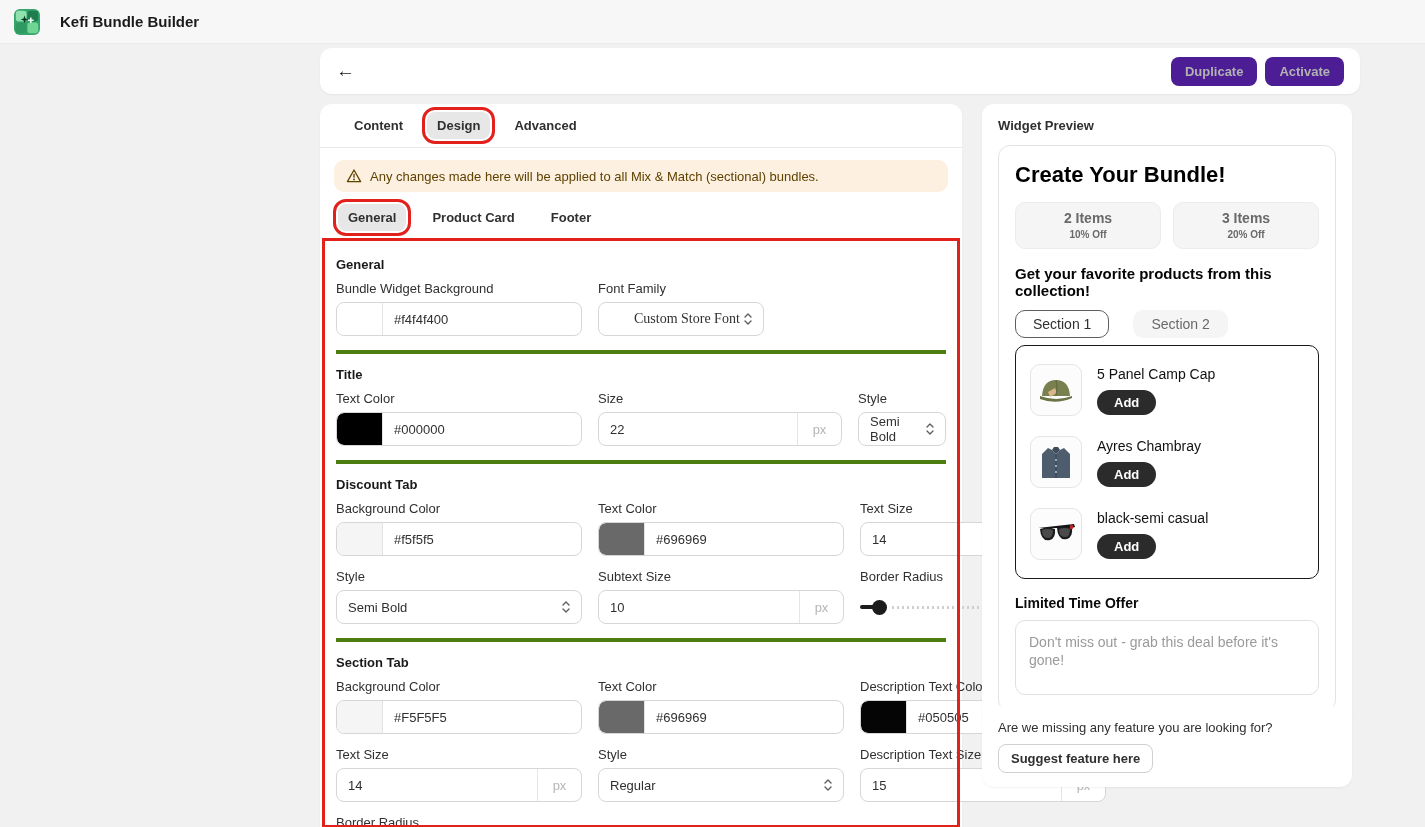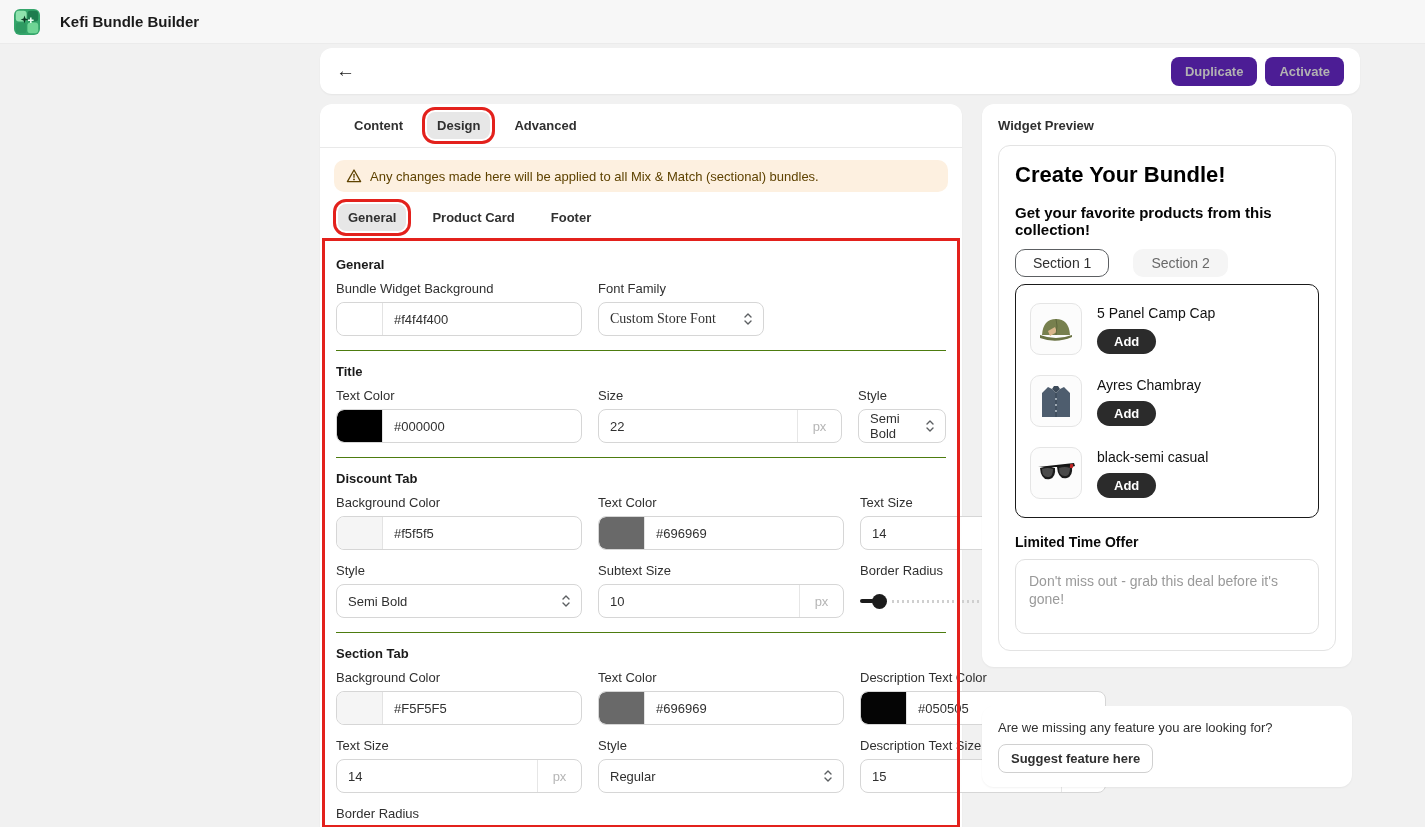--- a/index.html
+++ b/index.html
@@ -40,38 +40,38 @@
 
   .subtab-row { display:flex; align-items:center; gap:16px; padding:12px 14px 10px 18px; }
   .subtab { font-size:13px; font-weight:600; color:#303030; padding:6px 10px; cursor:pointer; }
   .subtab.selected { background:#e7e7e7; border-radius:8px; }
 
   .red-box { position:absolute; left:2px; top:134px; width:638px; height:590px;
     border:3px solid #e3211c; pointer-events:none; }
 
   .form-body { padding:16px 16px 0 16px; }
   .section { padding-bottom:14px; }
-  .section + .section { border-top:1px solid #4d7c0f; padding-top:13px; }
+  .section + .section { border-top:4px solid #4d7c0f; padding-top:13px; }
   .section-heading { font-size:13px; font-weight:700; color:#1a1a1a; margin-bottom:9px; }
   .grid3 { display:grid; grid-template-columns:repeat(3,1fr); column-gap:16px; row-gap:13px; }
   .field-label { font-size:13px; color:#303030; margin-bottom:6px; }
 
   .input-shell { display:flex; align-items:center; height:34px; background:#fff;
     border:1px solid #d6d6d6; border-radius:8px; overflow:hidden; }
   .swatch-cell { width:46px; align-self:stretch; flex:none;
     border-right:1px solid #e3e3e3; border-radius:7px 0 0 7px; }
   .hex-input, .num-input { border:none; outline:none; flex:1; min-width:0;
     font-size:13px; color:#303030; padding:0 11px; font-family:"Liberation Sans",sans-serif; background:transparent; }
   .unit-cell { width:44px; align-self:stretch; flex:none; border-left:1px solid #e6e6e6;
     display:flex; align-items:center; justify-content:center;
     font-size:13px; color:#b5b5b5; }
   .select-shell { display:flex; align-items:center; height:34px;
     border:1px solid #d6d6d6; border-radius:8px; padding:0 10px 0 11px; cursor:pointer; background:#fff; }
   .select-value { font-size:13px; color:#303030; flex:1; }
-  .select-value.serif { font-family:"Liberation Serif", serif; font-size:14px; }
+  .select-value.serif { font-family:"Liberation Serif", serif; font-size:14px;margin-left:24px; }
 
   .slider-row { display:flex; align-items:center; height:34px; }
   .slider-track { display:flex; align-items:center; width:140px; }
   .slider-fill { width:14px; height:4px; background:#1c1c1c; border-radius:2px; flex:none; }
   .slider-thumb { width:15px; height:15px; background:#1c1c1c; border-radius:50%;
     margin-left:-2px; flex:none; cursor:pointer; }
   .slider-dots { flex:1; height:3px; margin-left:5px;
     background-image:repeating-linear-gradient(90deg,#cfcfcf 0 2px,transparent 2px 5px); }
   .slider-value { margin-left:9px; font-size:12.5px; color:#1a1a1a; }
 
@@ -324,20 +324,30 @@
     </div>
 
   </div>
 </div>
 
 <div class="card preview-card">
   <div class="preview-label">Widget Preview</div>
   <div class="preview-box">
     <div class="bundle-title">Create Your Bundle!</div>
 
+    <div class="disc-tabs">
+      <div class="disc-tab">
+        <div class="disc-items">2 Items</div>
+        <div class="disc-off">10% Off</div>
+      </div>
+      <div class="disc-tab">
+        <div class="disc-items">3 Items</div>
+        <div class="disc-off">20% Off</div>
+      </div>
+    </div>
 
     <div class="collection-desc">Get your favorite products from this collection!</div>
 
     <div class="section-tabs">
       <span class="section-pill active">Section 1</span>
       <span class="section-pill inactive">Section 2</span>
     </div>
 
     <div class="product-list">
       <div class="product-row">

